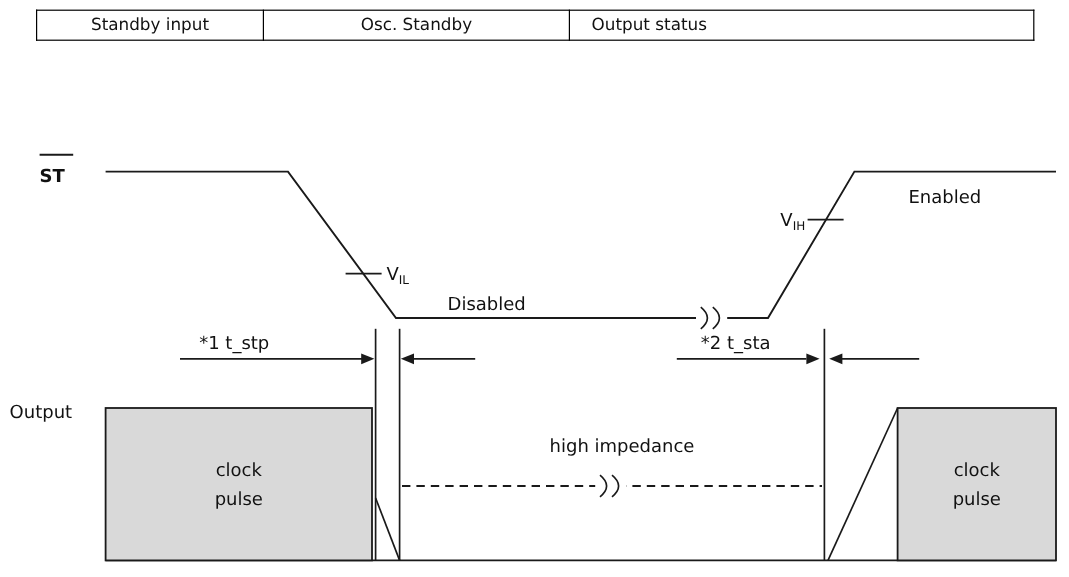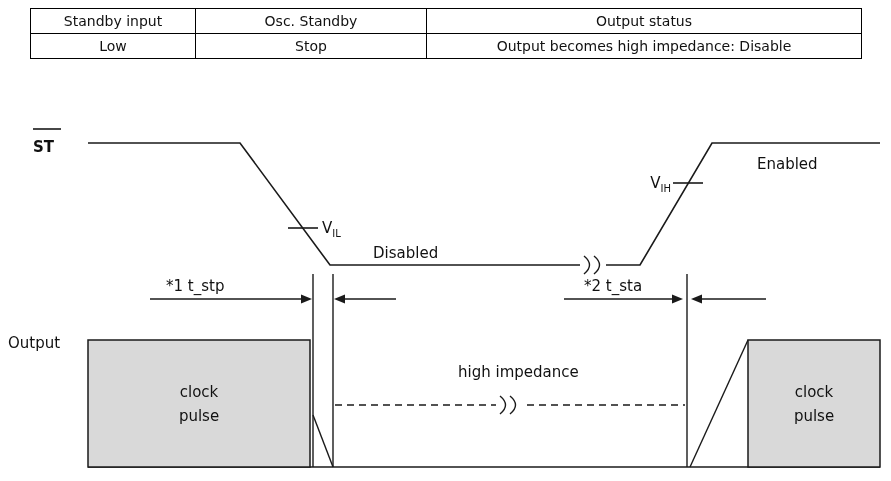--- a/index.html
+++ b/index.html
@@ -15,31 +15,31 @@
   
   table.spec {
     position:absolute; left:30px; top:8px;
     width:832px;
     border-collapse:collapse;
     font-size:14px;
     table-layout:fixed;
   }
   table.spec th, table.spec td {
     border:1.5px solid #000;
-    padding:2px 6px;
+    padding:2px 18px;
     height:20px;
     font-weight:normal;
     white-space:nowrap;
     overflow:hidden;
   }
   .col1 { width:152px; }
   .col2 { width:218px; }
   .col3 { width:auto; }
   .c { text-align:center; }
-  .l { text-align:center; }
+  .l { text-align:left; }
 
   
   svg.diagram { position:absolute; left:0; top:105px; }
   svg.diagram text {
     font-family:"DejaVu Sans", "Liberation Sans", sans-serif;
     font-size:15px;
     fill:#111;
   }
   svg.diagram .wave   { stroke:#1a1a1a; stroke-width:1.6; fill:none; }
   svg.diagram .thin   { stroke:#1a1a1a; stroke-width:1.4; fill:none; }
@@ -54,25 +54,20 @@
 <body>
 
 <div class="page">
 
   <table class="spec">
     <tbody>
         <tr>
       <th class="col1 c">Standby input</th>
       <th class="col2 c">Osc. Standby</th>
       <th class="col3 l">Output status</th>
-    </tr>
-    <tr>
-      <td class="c">Low</td>
-      <td class="c">Stop</td>
-      <td class="l">Output becomes high impedance: Disable</td>
     </tr>
   </tbody>
     </table>
 
   <svg class="diagram" width="891" height="376" viewBox="0 0 891 376">
 
     <line x1="33" y1="24" x2="61" y2="24" class="wave"></line>
     <text x="33" y="47" class="bold">ST</text>
 
     <polyline class="wave" points="88,38 240,38 330,160 640,160 712,38 880,38"></polyline>

